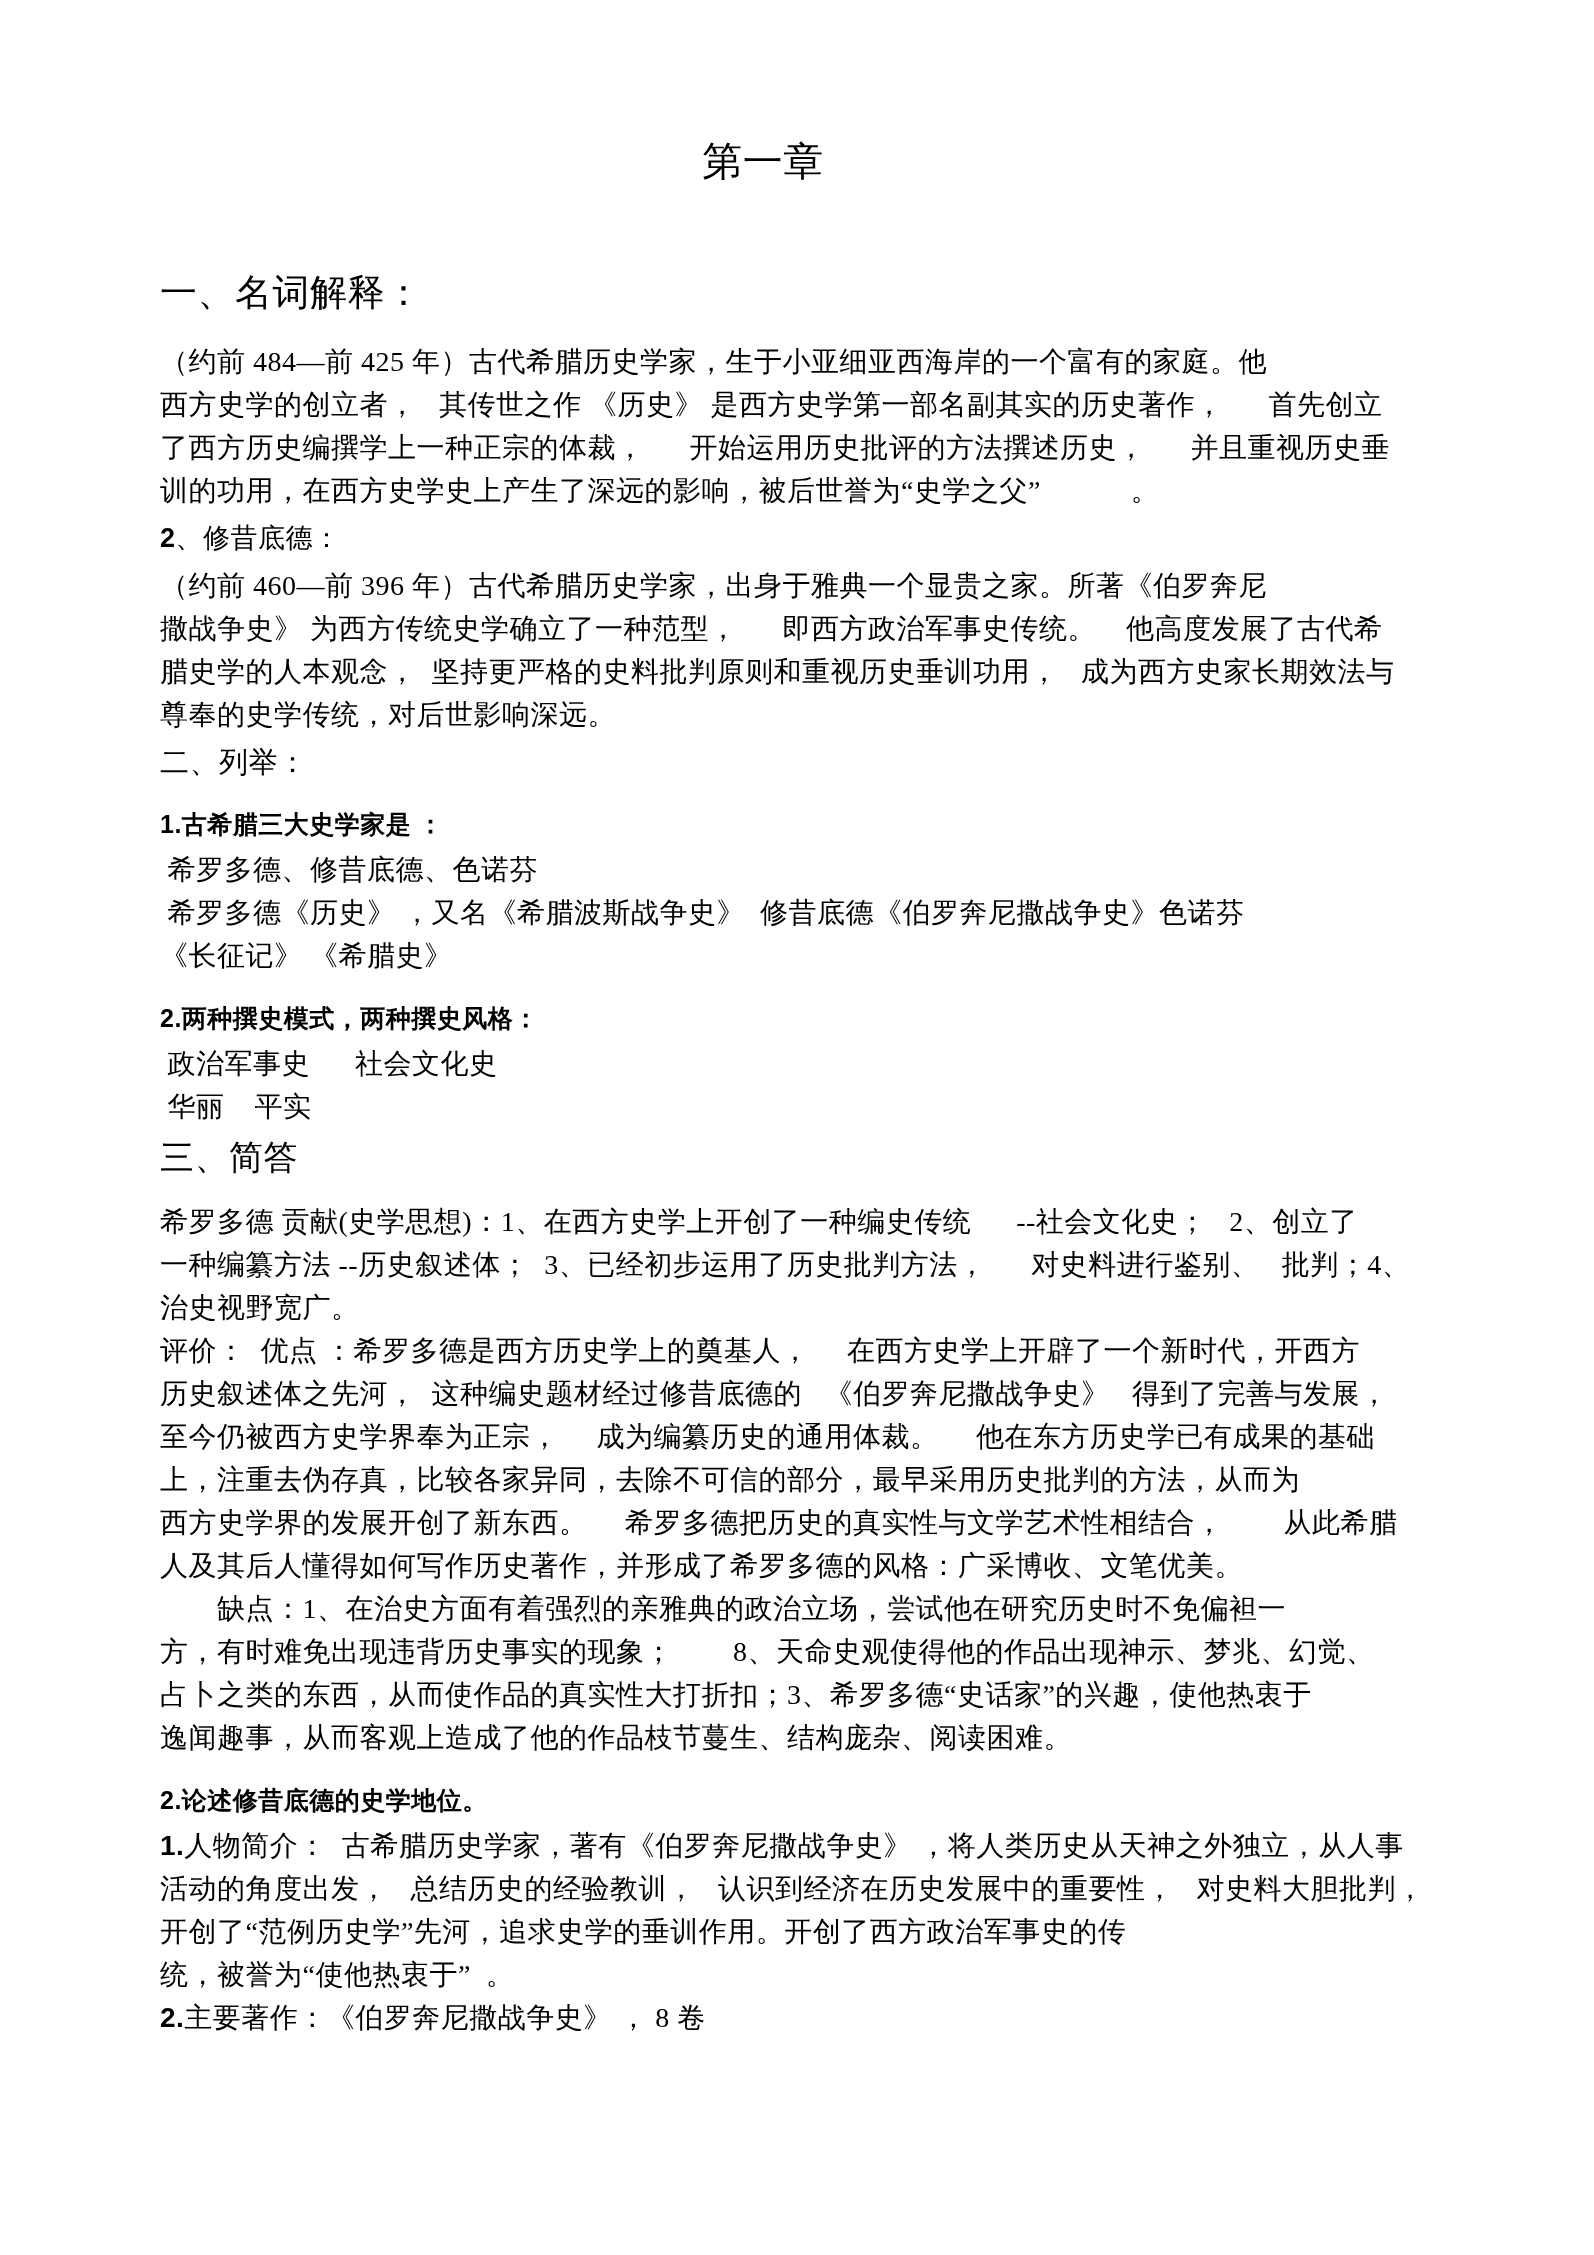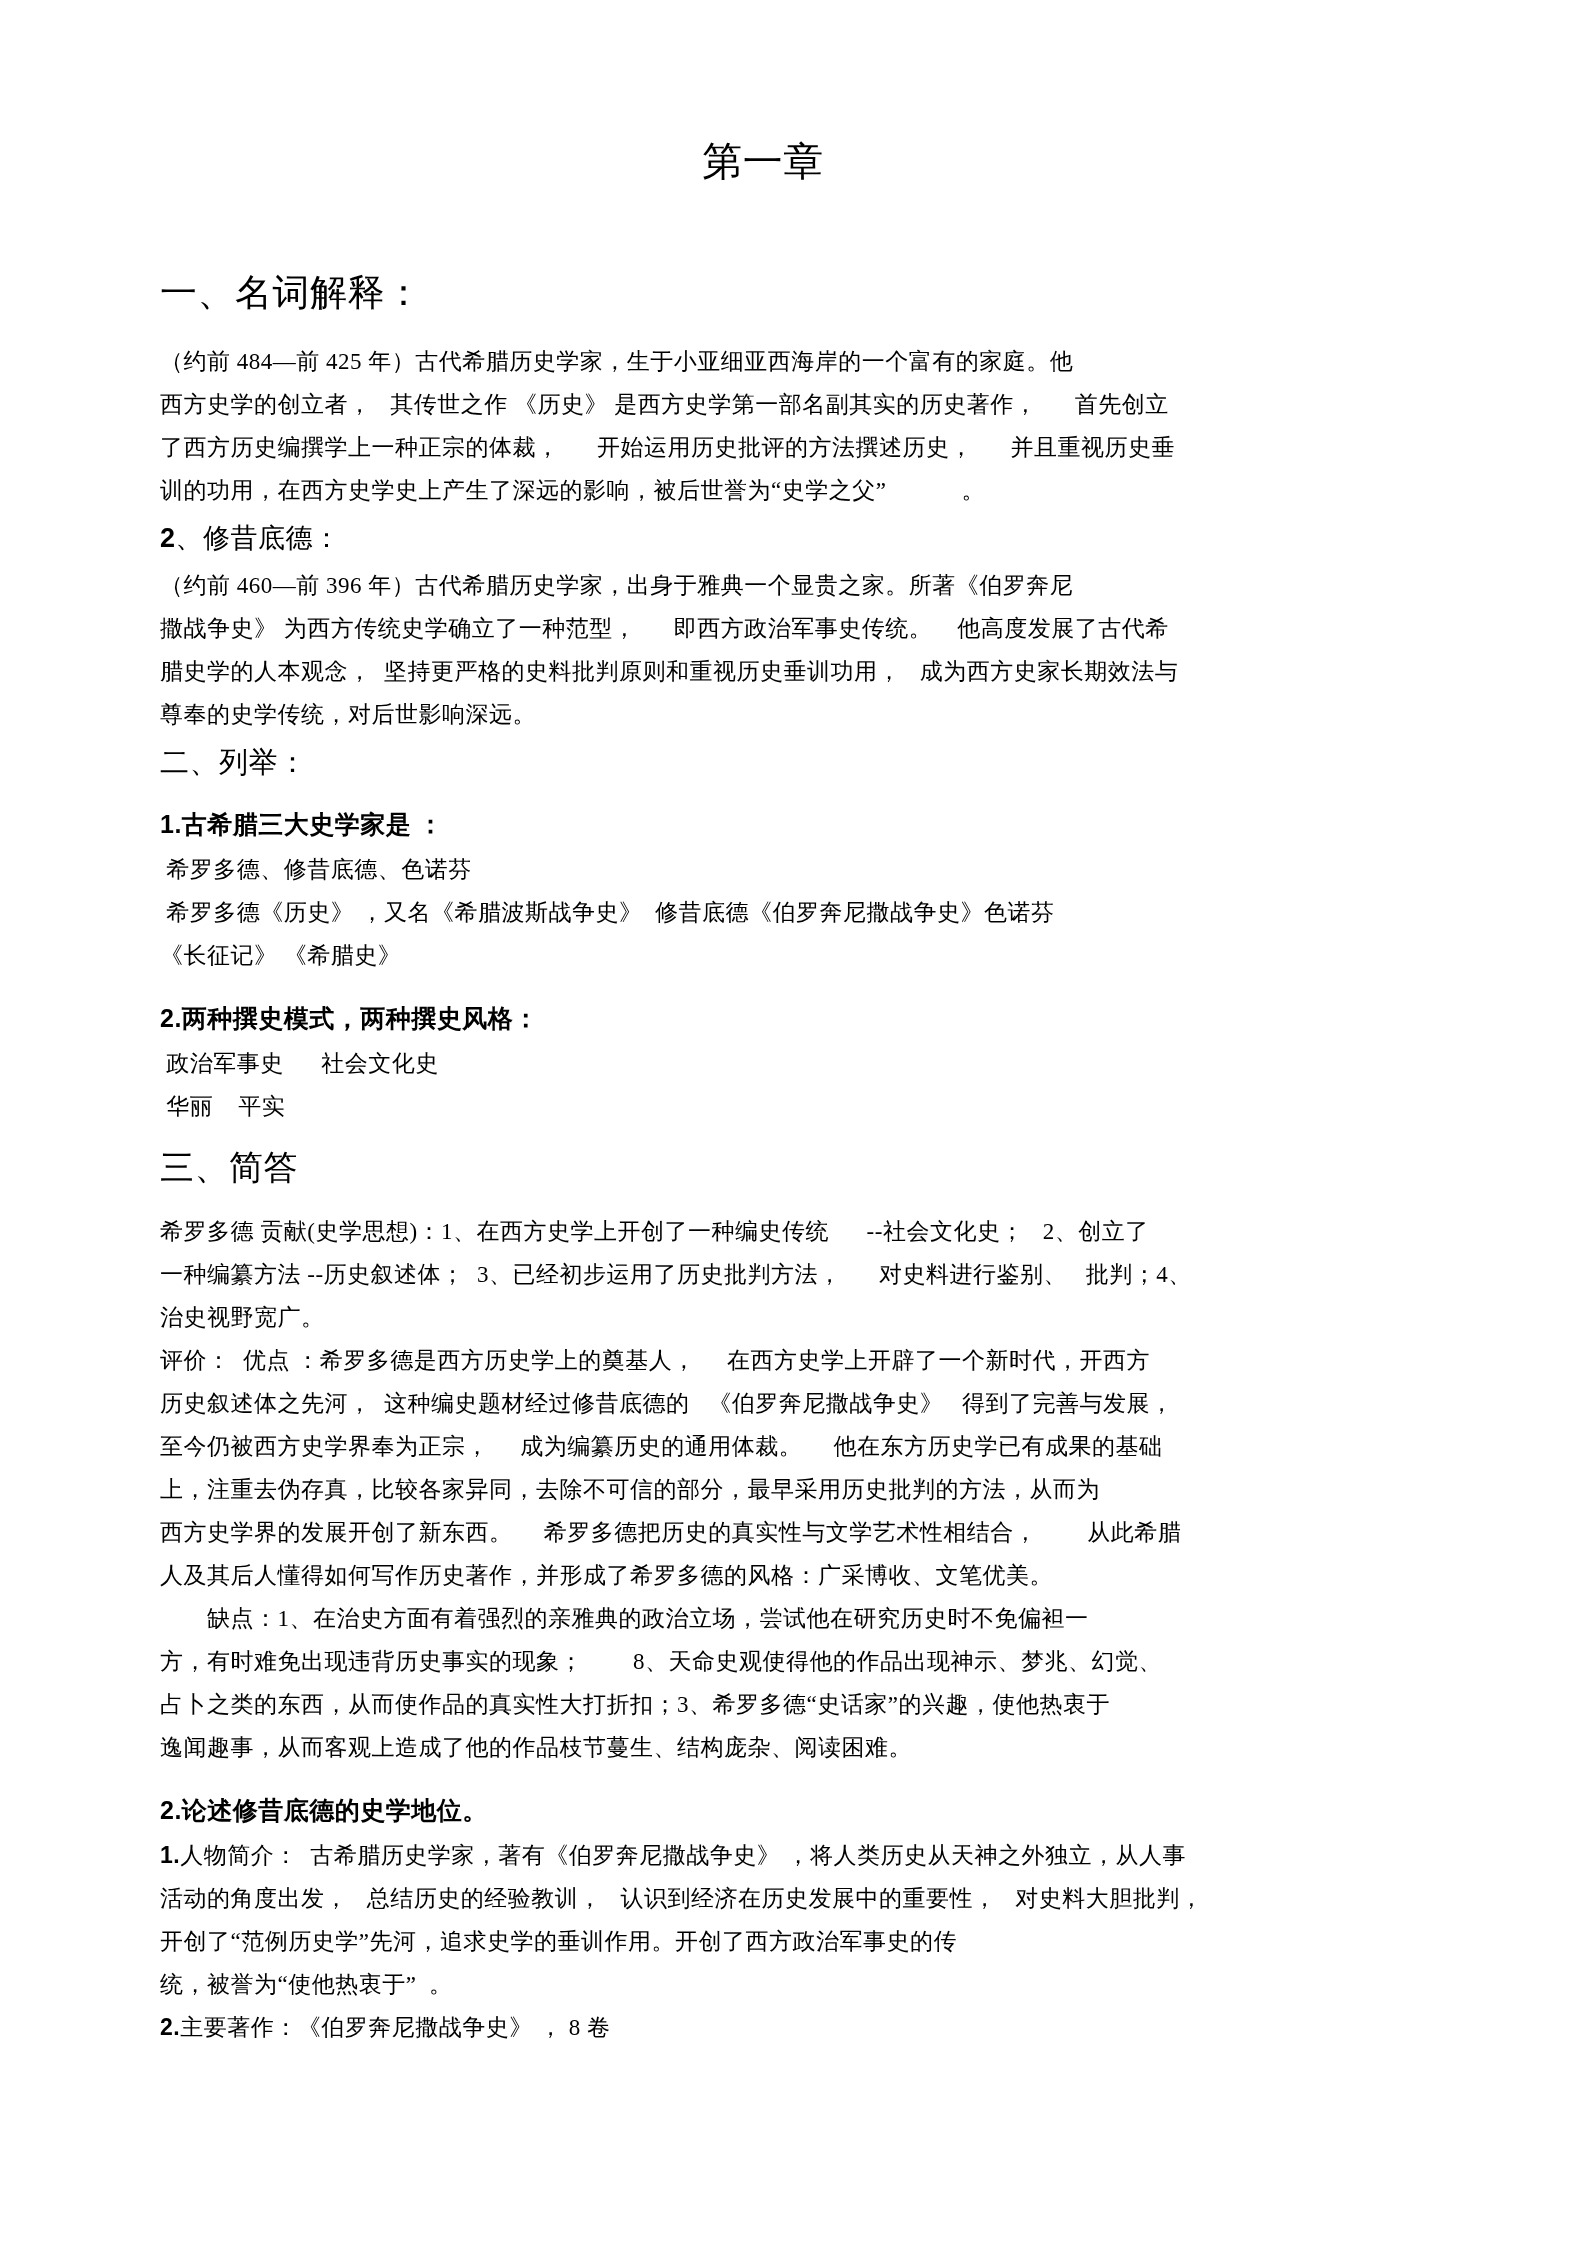--- a/index.html
+++ b/index.html
@@ -11,24 +11,24 @@
     padding: 138px 68px 40px 160px;
     background: #ffffff;
     color: #000000;
     font-family: "Liberation Serif", "DejaVu Serif", serif;
     overflow: hidden;
   }
   .block { white-space: pre-wrap; letter-spacing: 0.5px; }
   .title  { text-align: center; padding-right: 160px; font-size: 40px; line-height: 1.2; margin: 0 0 82px 0; }
   .h1     { font-size: 37px; line-height: 1.35; margin: 0 0 22px 0; }
   .h1-sm  { font-size: 29px; line-height: 1.4;  margin: 6px 0 6px 0; }
-  .h1-md  { font-size: 34px; line-height: 1.4;  margin: 16px 0 18px 0; }
+  .h1-md  { font-size: 34px; line-height: 1.4;  margin: 6px 0 18px 0; }
   .h2     { font-size: 27px; line-height: 1.35; margin: 8px 0 8px 0; }
   .h3     { font-size: 25px; font-weight: bold; line-height: 1.4; margin: 24px 0 6px 0; }
-  .body   { font-size: 23px; line-height: 43px; }
+  .body   { font-size: 28px; line-height: 43px; }
   .num    { font-family: "Liberation Sans", "DejaVu Sans", sans-serif; font-weight: bold; }
 </style>
 </head>
 <body>
 
 <div class="page">
     <div class="block title">第一章</div>
     <div class="block h1">一、名词解释：</div>
     <div class="block body">（约前 484—前 425 年）古代希腊历史学家，生于小亚细亚西海岸的一个富有的家庭。他</div>
     <div class="block body">西方史学的创立者，   其传世之作 《历史》 是西方史学第一部名副其实的历史著作，      首先创立</div>

